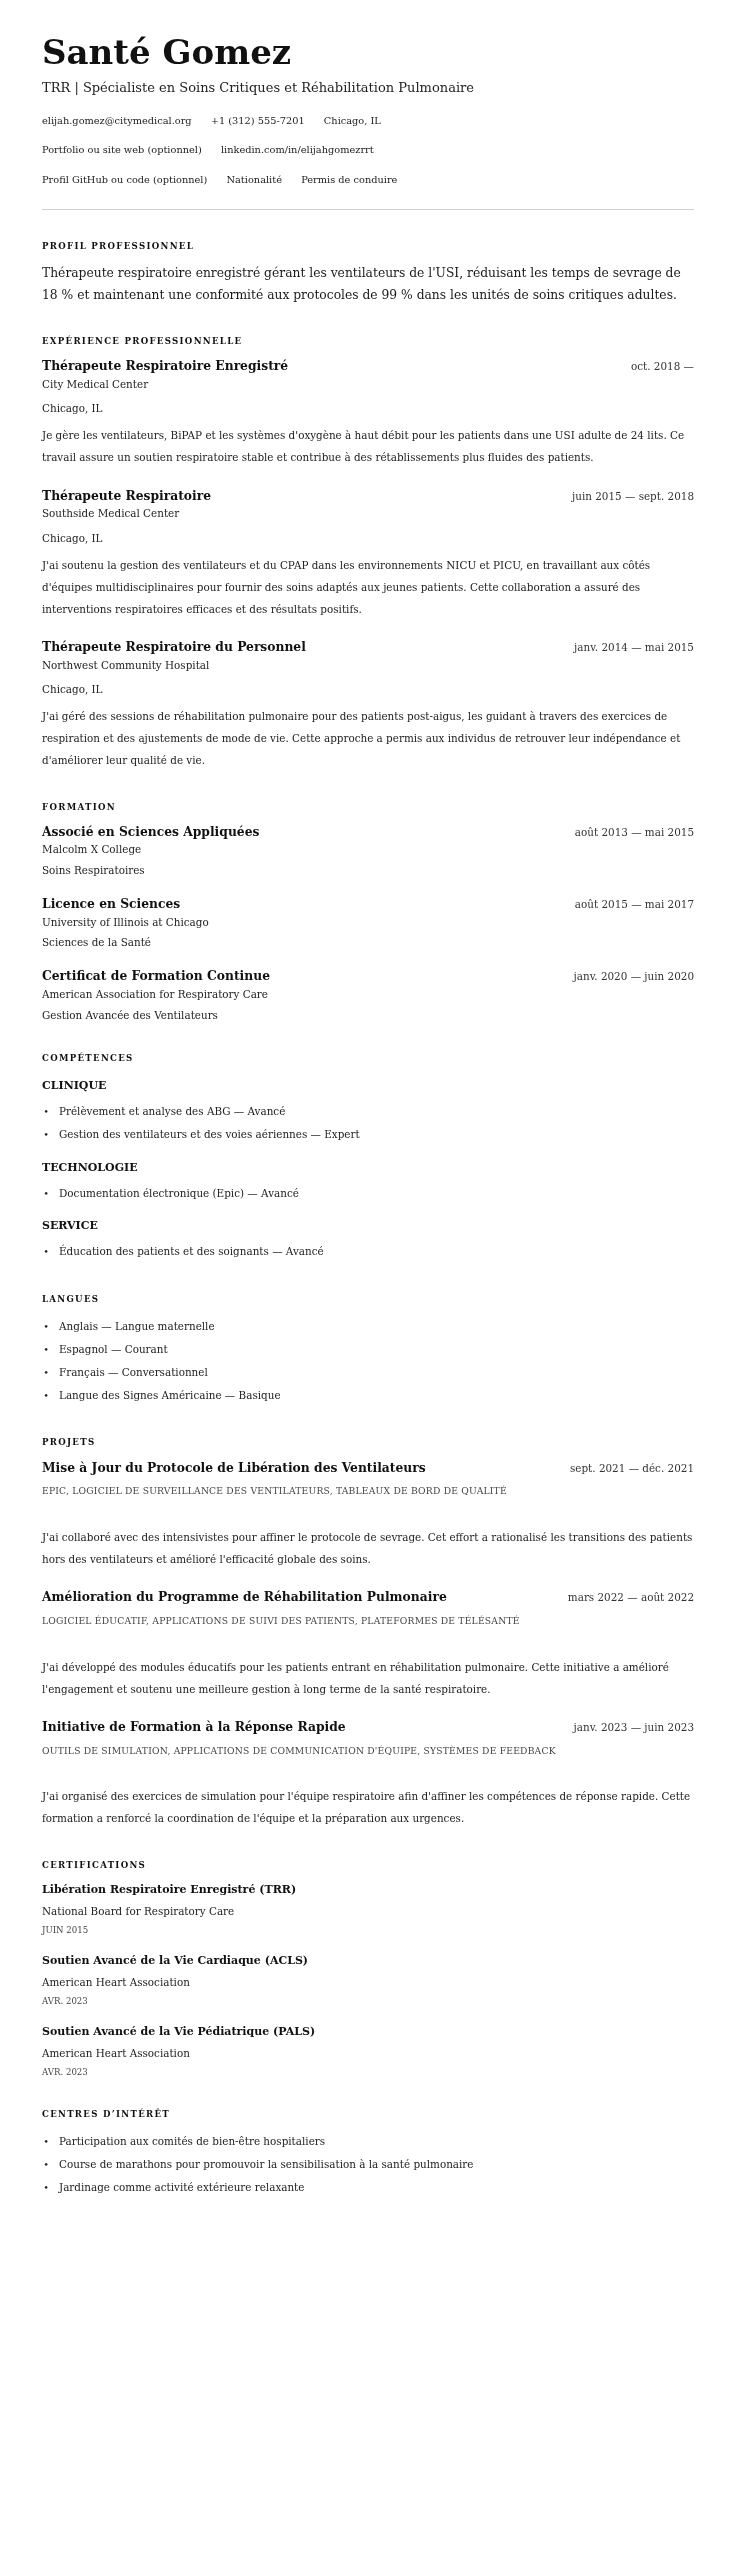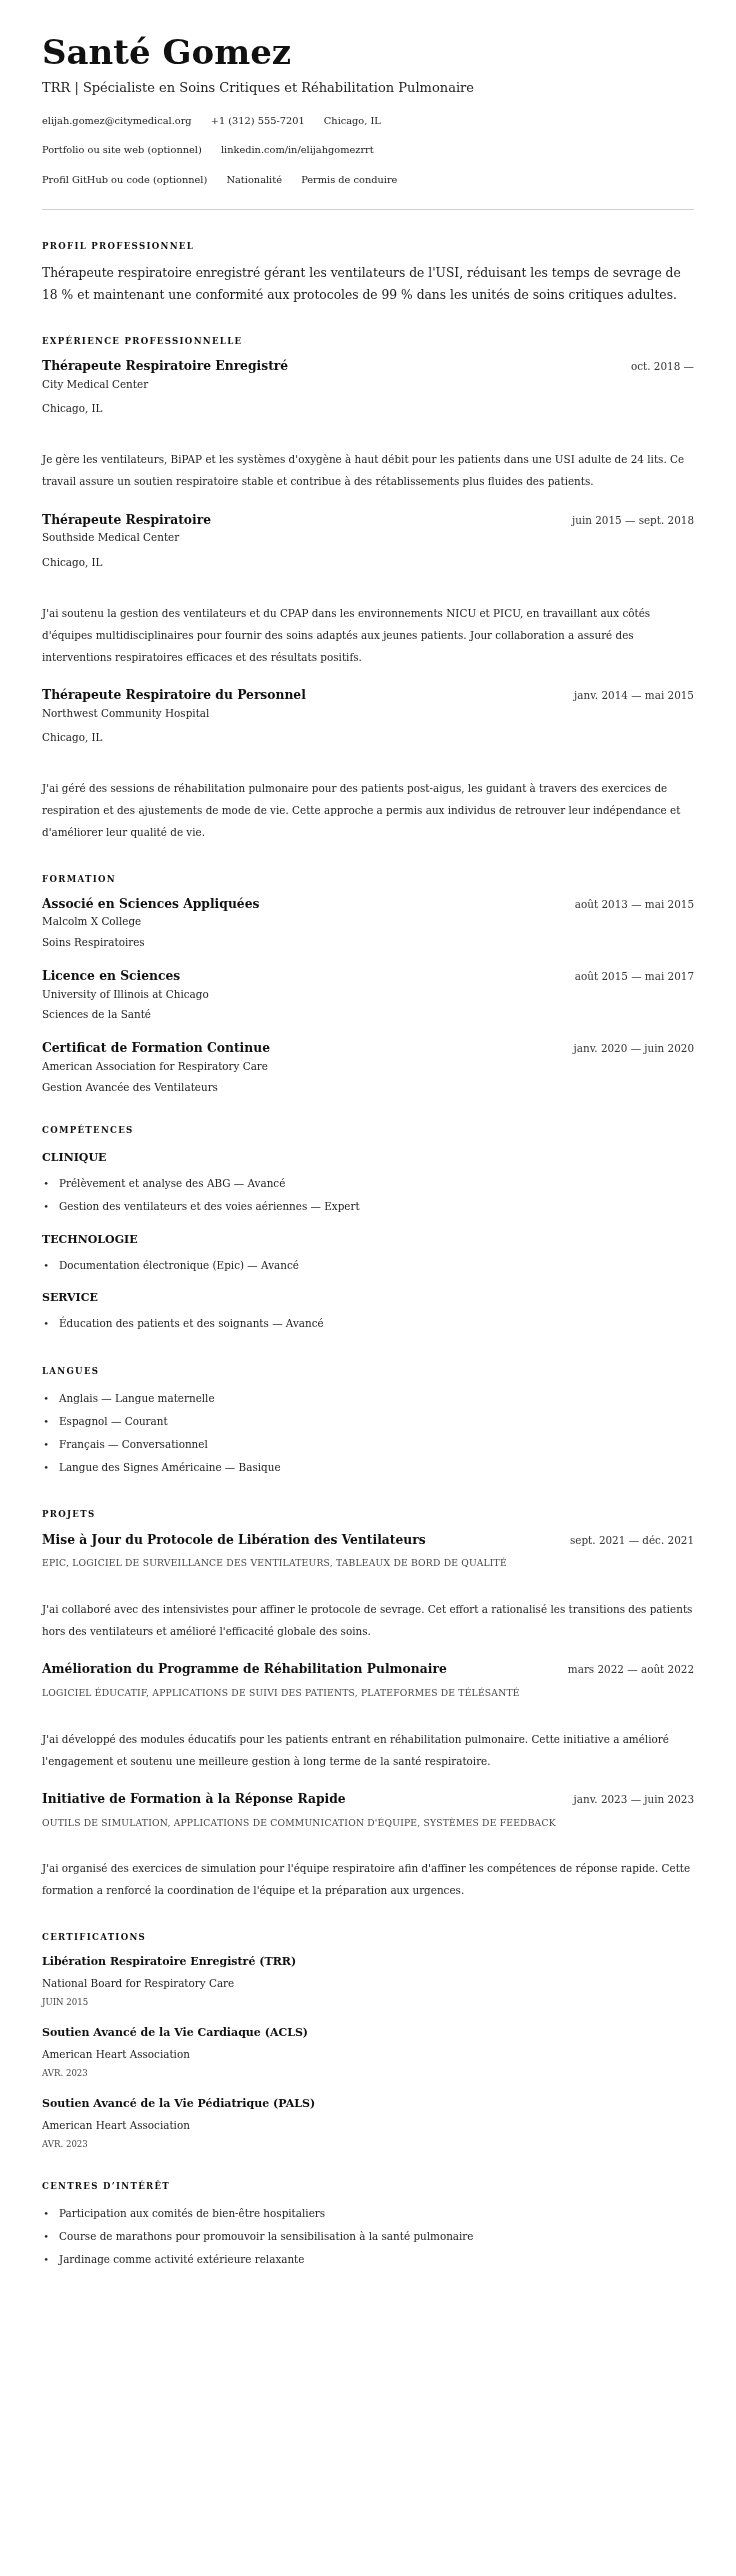--- a/index.html
+++ b/index.html
@@ -14,21 +14,21 @@
   .section { margin-top: 29.5px; }
   .section-title { font-size: 8.6px; font-weight: bold; letter-spacing: 1.3px; text-transform: uppercase; line-height: 12.3px; color: #111; margin-bottom: 9.8px; }
   .summary { font-size: 12.3px; line-height: 22px; color: #1a1a1a; }
   .entry { margin-top: 8.6px; }
   .entry + .entry { margin-top: 18.4px; }
   .entry-head { display: flex; justify-content: space-between; align-items: baseline; }
   .entry-title { font-size: 12.3px; font-weight: bold; line-height: 18.4px; color: #111; }
   .entry-date { font-size: 10.4px; color: #333; white-space: nowrap; }
   .entry-sub { font-size: 10.4px; line-height: 16px; color: #222; }
   .entry-loc { font-size: 10.4px; line-height: 16px; margin-top: 8.6px; color: #222; }
-  .entry-desc { font-size: 10.4px; line-height: 22px; margin-top: 32px; color: #222; }
+  .entry-desc { font-size: 10.4px; line-height: 22px; margin-top: 8px; color: #222; }
   .tech { font-size: 9.2px; line-height: 13.5px; color: #444; text-transform: uppercase; letter-spacing: 0.2px; margin-top: 7.4px; }
   .edu-entry + .edu-entry { margin-top: 17px; }
   .edu-entry { margin-top: 8.6px; }
   .edu-sub { font-size: 10.4px; line-height: 16px; color: #222; }
   .edu-sub2 { font-size: 10.4px; line-height: 16px; margin-top: 4.9px; color: #222; }
   .skill-cat { font-size: 11px; font-weight: bold; text-transform: uppercase; line-height: 16px; margin-top: 13.5px; color: #111; }
   .skill-cat:first-of-type { margin-top: 4.9px; }
   ul.bullets { list-style: none; margin: 6.1px 0 0 0; padding: 0; }
   ul.bullets li { font-size: 10.4px; line-height: 23px; position: relative; padding-left: 17px; color: #222; }
   ul.bullets li::before { content: "\2022"; position: absolute; left: 1.2px; font-size: 9.8px; }
@@ -84,21 +84,21 @@
       <div class="entry-desc">Je gère les ventilateurs, BiPAP et les systèmes d'oxygène à haut débit pour les patients dans une USI adulte de 24 lits. Ce travail assure un soutien respiratoire stable et contribue à des rétablissements plus fluides des patients.</div>
     </div>
 
     <div class="entry">
       <div class="entry-head">
         <div class="entry-title">Thérapeute Respiratoire</div>
         <div class="entry-date">juin 2015 — sept. 2018</div>
       </div>
       <div class="entry-sub">Southside Medical Center</div>
       <div class="entry-loc">Chicago, IL</div>
-      <div class="entry-desc">J'ai soutenu la gestion des ventilateurs et du CPAP dans les environnements NICU et PICU, en travaillant aux côtés d'équipes multidisciplinaires pour fournir des soins adaptés aux jeunes patients. Jour collaboration a assuré des interventions respiratoires efficaces et des résultats positifs.</div>
+      <div class="entry-desc">J'ai soutenu la gestion des ventilateurs et du CPAP dans les environnements NICU et PICU, en travaillant aux côtés d'équipes multidisciplinaires pour fournir des soins adaptés aux jeunes patients. Cette collaboration a assuré des interventions respiratoires efficaces et des résultats positifs.</div>
     </div>
 
     <div class="entry">
       <div class="entry-head">
         <div class="entry-title">Thérapeute Respiratoire du Personnel</div>
         <div class="entry-date">janv. 2014 — mai 2015</div>
       </div>
       <div class="entry-sub">Northwest Community Hospital</div>
       <div class="entry-loc">Chicago, IL</div>
       <div class="entry-desc">J'ai géré des sessions de réhabilitation pulmonaire pour des patients post-aigus, les guidant à travers des exercices de respiration et des ajustements de mode de vie. Cette approche a permis aux individus de retrouver leur indépendance et d'améliorer leur qualité de vie.</div>

